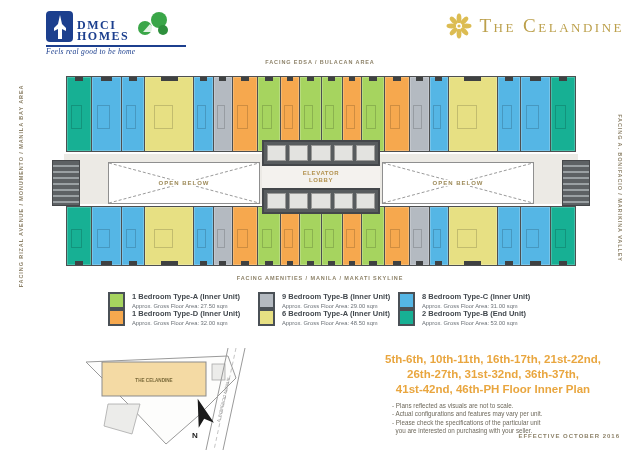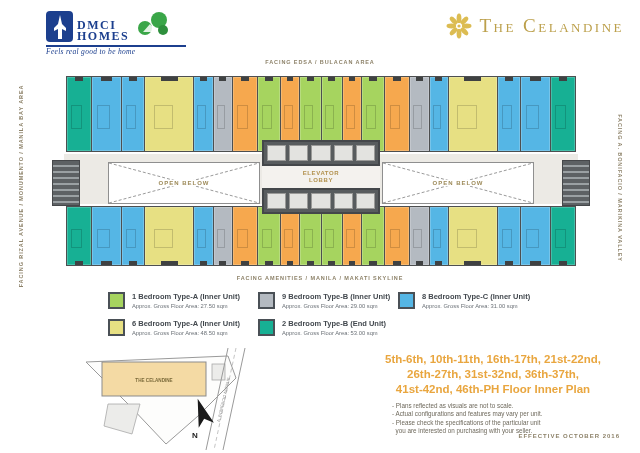--- a/index.html
+++ b/index.html
@@ -57,21 +57,21 @@
   .ob-label span{font-size:6px;font-weight:bold;letter-spacing:1px;color:#9d8a58;background:#fff;padding:0 3px;}
 
   .core{position:absolute;left:218px;top:64px;width:118px;}
   .bank{height:26px;background:#585c5e;border:2px solid #44474a;display:flex;gap:3px;padding:3px;box-sizing:border-box;}
   .bank i{flex:1;background:#e3e3e0;border:1px solid #9a9a98;}
   .lobby{height:22px;display:flex;flex-direction:column;align-items:center;justify-content:center;
          font-size:6px;font-weight:bold;color:#b2914d;letter-spacing:0.6px;line-height:7px;background:#f4f2ee;}
 
   
   .legend{position:absolute;left:108px;top:292px;display:grid;
-          grid-template-columns:150px 140px 165px;row-gap:10px;}
+          grid-template-columns:150px 140px 165px;row-gap:0;}
   .leg-item{display:flex;align-items:flex-start;gap:7px;}
   .sw{width:17px;height:17px;border:2px solid #4a5056;box-sizing:border-box;flex:0 0 auto;}
   .leg-label{display:block;font-size:7.5px;font-weight:bold;color:#42484e;}
   .leg-area{display:block;font-size:5.8px;color:#6b7177;margin-top:1.5px;}
 
   
   .sitemap{position:absolute;left:78px;top:346px;width:192px;height:104px;}
 
   
   .floors{position:absolute;left:340px;top:352px;width:306px;text-align:center;
@@ -286,20 +286,27 @@
       </div>
 
       <div class="leg-item">
         <span class="sw" style="background: rgb(85, 182, 229);"></span>
         <span class="leg-text">
           <span class="leg-label">8 Bedroom Type-C (Inner Unit)</span>
           <span class="leg-area">Approx. Gross Floor Area: 31.00 sqm</span>
         </span>
       </div>
 
+      <div class="leg-item">
+        <span class="sw" style="background: rgb(246, 168, 78);"></span>
+        <span class="leg-text">
+          <span class="leg-label">1 Bedroom Type-D (Inner Unit)</span>
+          <span class="leg-area">Approx. Gross Floor Area: 32.00 sqm</span>
+        </span>
+      </div>
 
       <div class="leg-item">
         <span class="sw" style="background: rgb(231, 224, 131);"></span>
         <span class="leg-text">
           <span class="leg-label">6 Bedroom Type-A (Inner Unit)</span>
           <span class="leg-area">Approx. Gross Floor Area: 48.50 sqm</span>
         </span>
       </div>
 
       <div class="leg-item">

